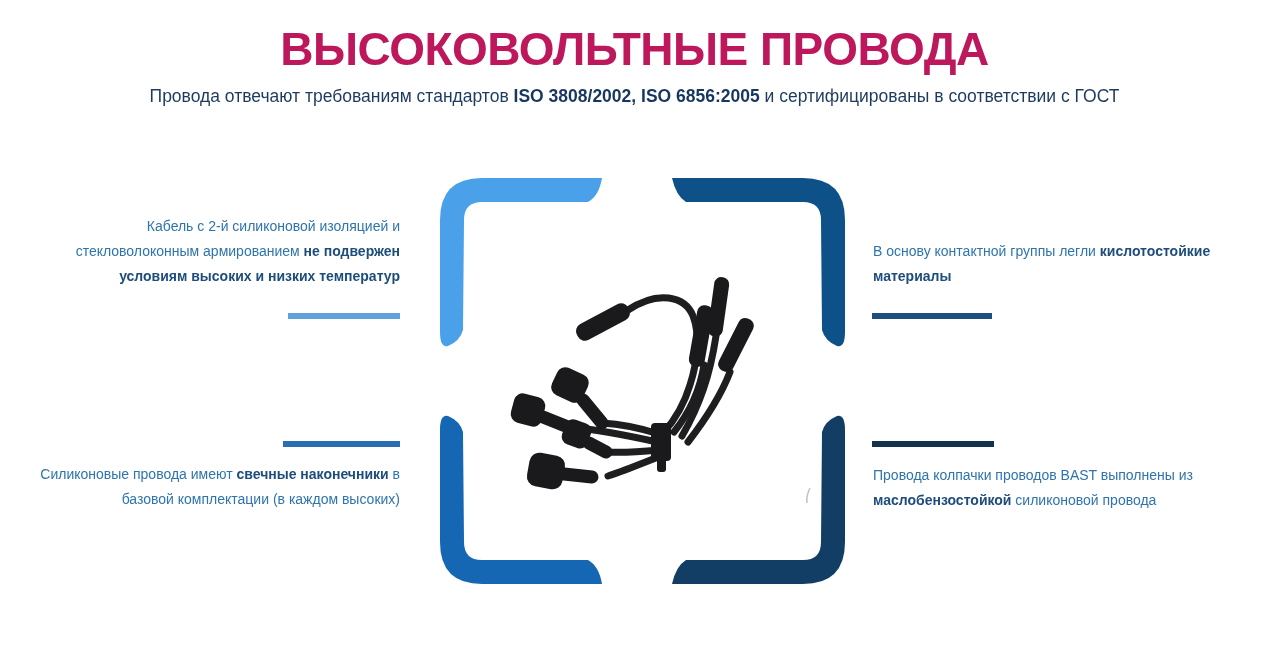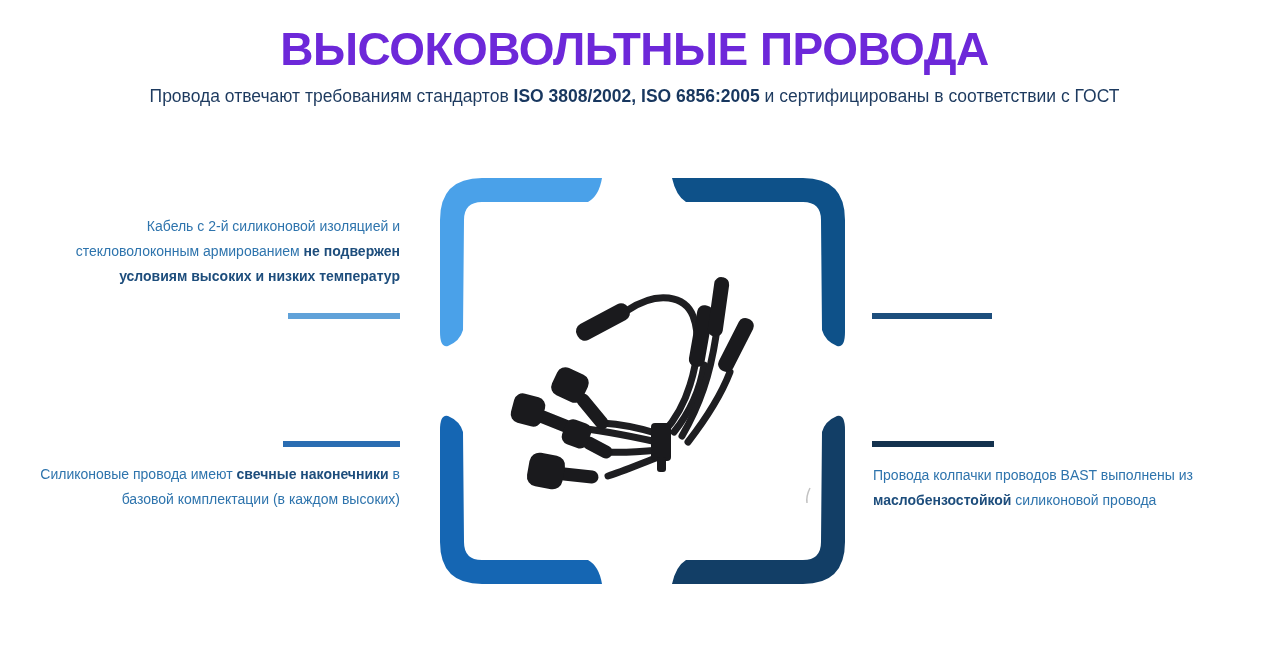--- a/index.html
+++ b/index.html
@@ -7,21 +7,21 @@
     position:relative;
     width:1269px;height:664px;
     background:#ffffff;
     overflow:hidden;
     font-family:"Liberation Sans", sans-serif;
   }
   .title{
     position:absolute;left:0;top:22px;width:1269px;
     margin:0;text-align:center;
     font-size:46px;font-weight:700;letter-spacing:-0.5px;
-    color:#6d28d9;
+    color:#be185d;
   }
   .subtitle{
     position:absolute;left:0;top:84px;width:1269px;
     margin:0;text-align:center;white-space:nowrap;
     font-size:17.5px;font-weight:400;line-height:24px;
     color:#1d3a5f;
   }
   .subtitle b{font-weight:700;color:#18375f;}
   .feature{
     position:absolute;width:362px;
@@ -48,20 +48,21 @@
 
 <div class="slide">
 
   <h1 class="title">ВЫСОКОВОЛЬТНЫЕ ПРОВОДА</h1>
 
   <p class="subtitle"><span>Провода отвечают требованиям стандартов </span><b>ISO 3808/2002, ISO 6856:2005</b><span> и сертифицированы в соответствии с ГОСТ</span></p>
 
   <p class="feature f-tl"><span>Кабель с 2-й силиконовой изоляцией и стекловолоконным армированием </span><b>не подвержен условиям высоких и низких температур</b></p>
   <div class="bar bar-tl"></div>
 
+  <p class="feature f-tr"><span>В основу контактной группы легли </span><b>кислотостойкие материалы</b></p>
   <div class="bar bar-tr"></div>
 
   <div class="bar bar-bl"></div>
   <p class="feature f-bl"><span>Силиконовые провода имеют </span><b>свечные наконечники</b><span> в базовой комплектации (в каждом высоких)</span></p>
 
   <div class="bar bar-br"></div>
   <p class="feature f-br"><span>Провода колпачки проводов BAST выполнены из </span><b>маслобензостойкой</b><span> силиконовой провода</span></p>
 
   <svg class="center-art" width="430" height="425" viewBox="425 170 430 425">
 

